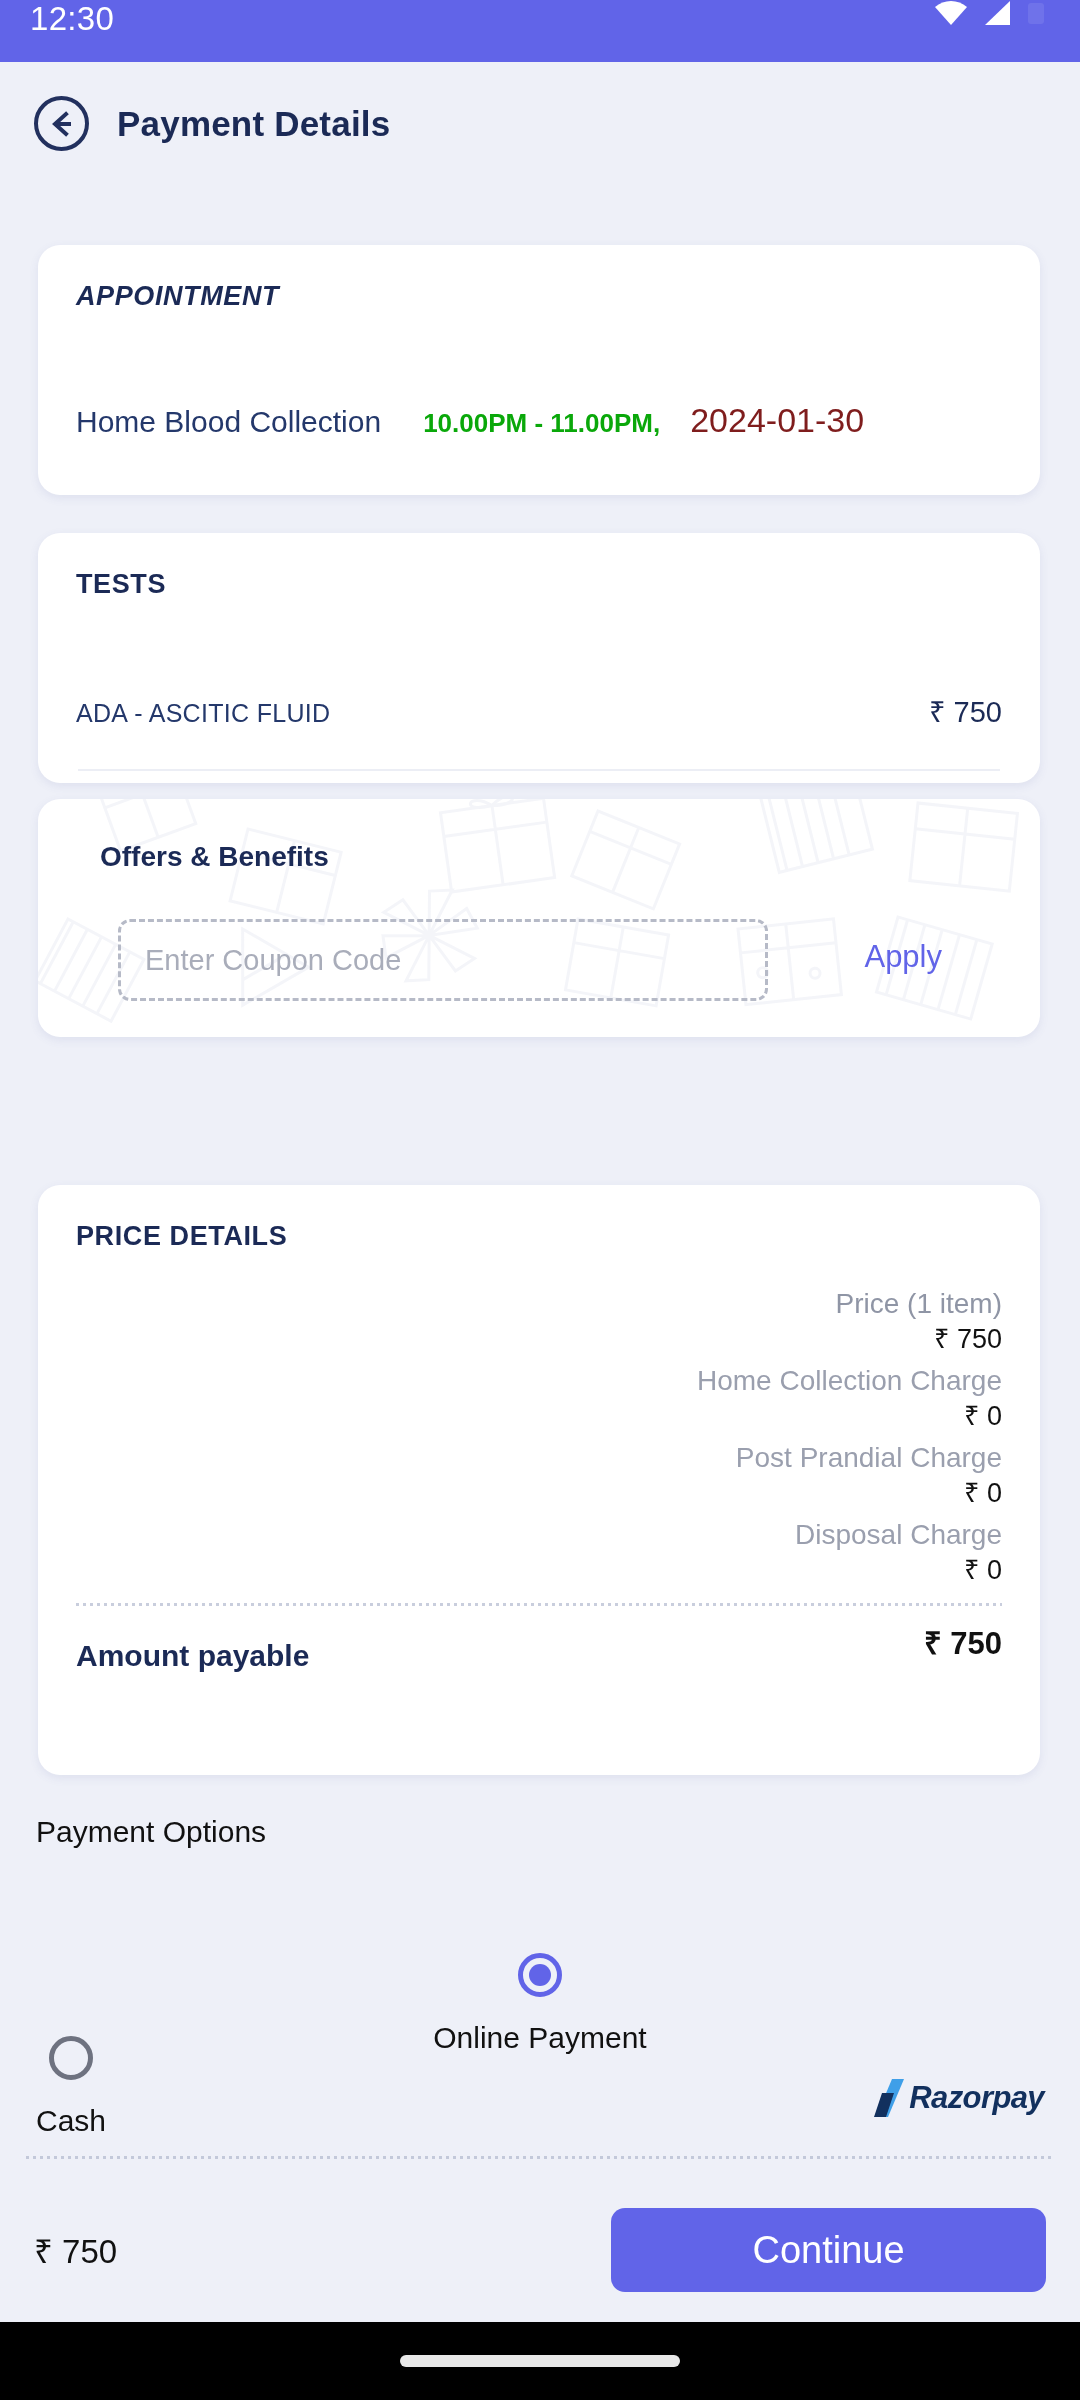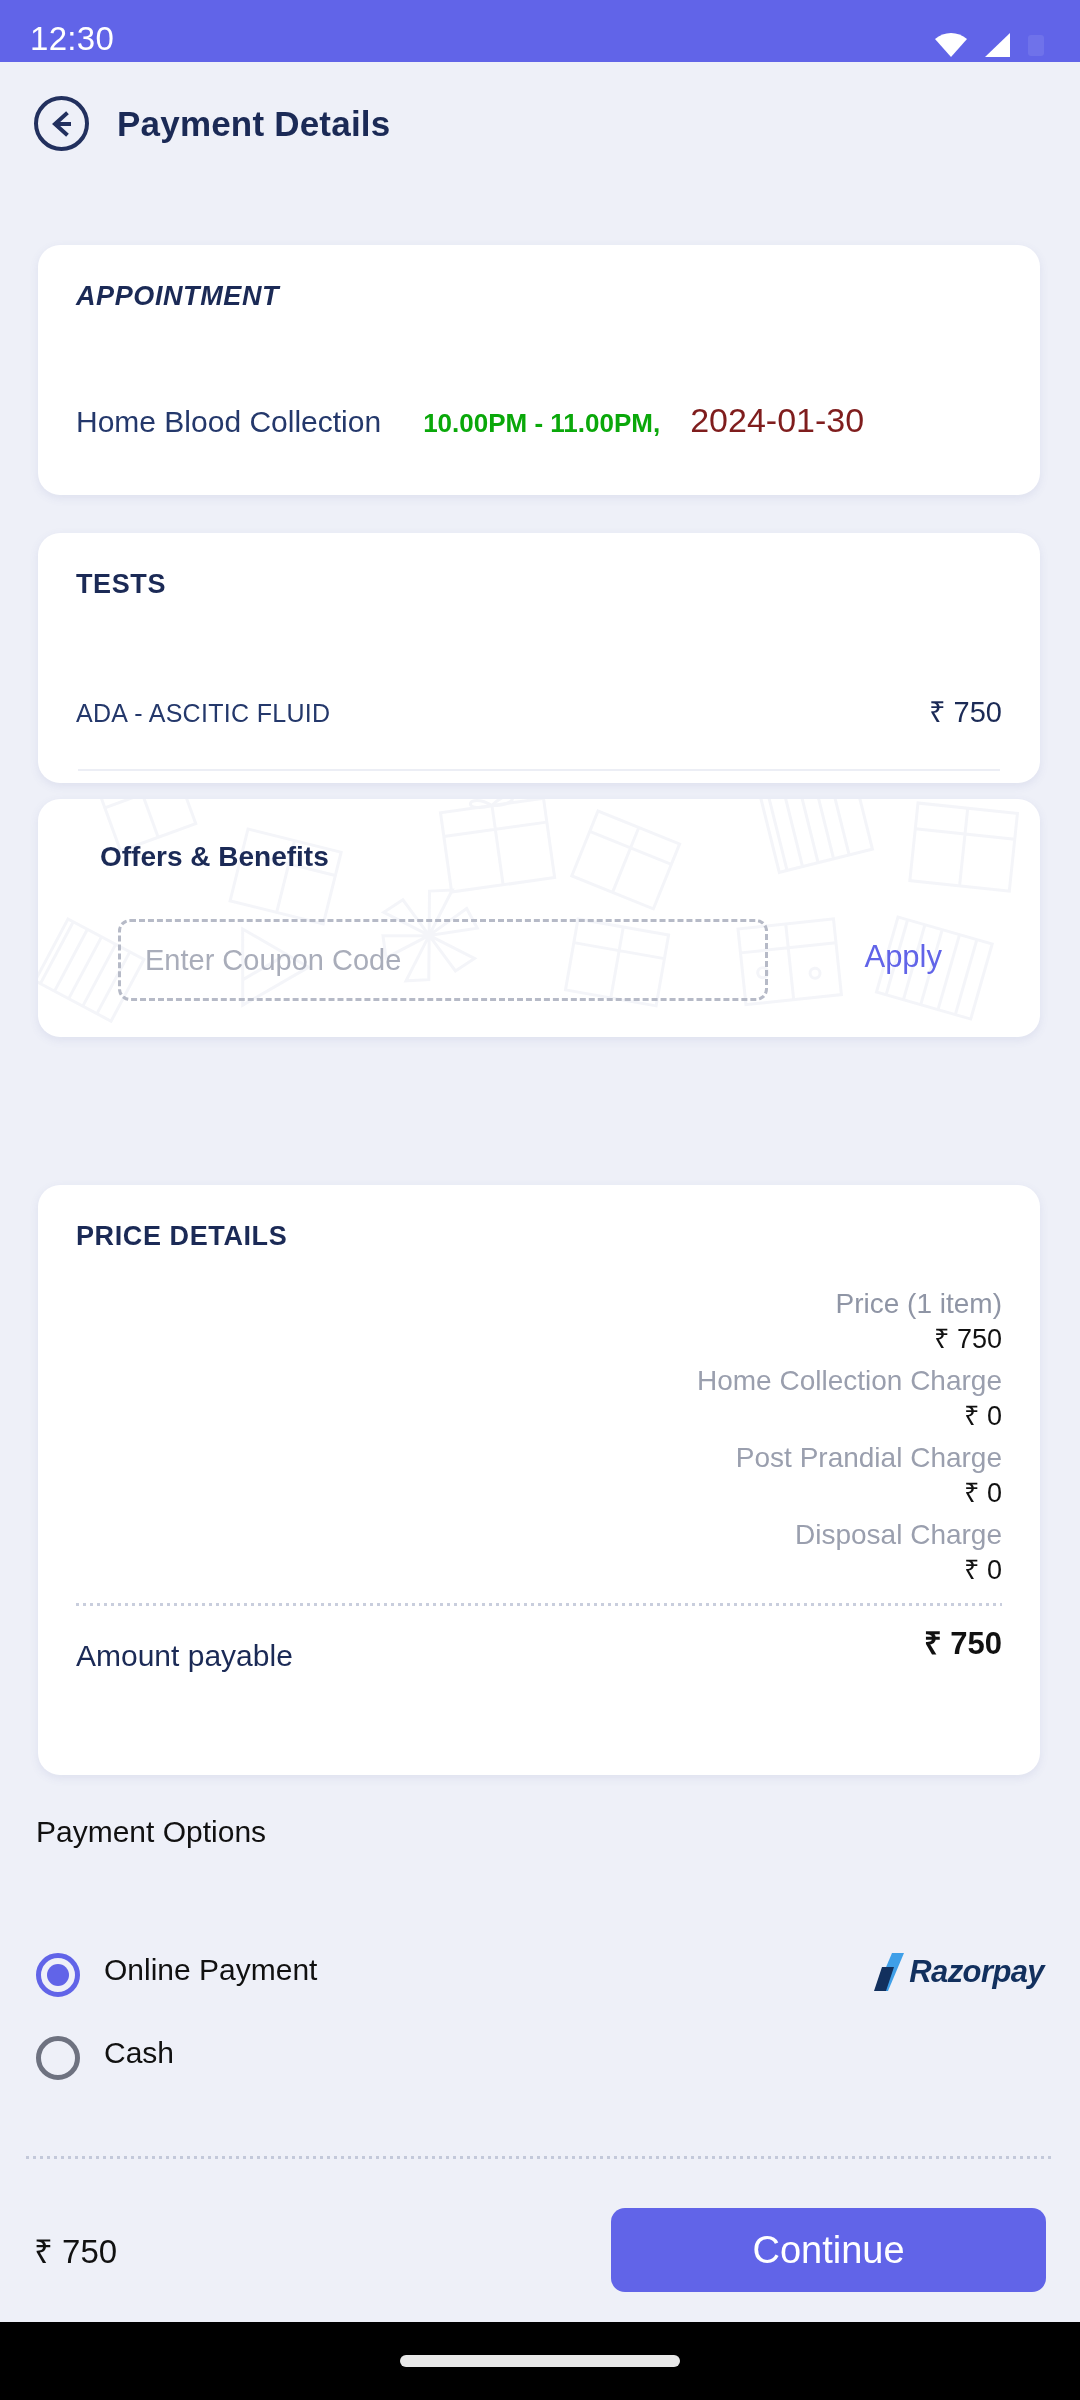--- a/index.html
+++ b/index.html
@@ -7,21 +7,21 @@
     width:1080px; height:2400px;
     background:#eef0f8;
     font-family:"Liberation Sans", sans-serif;
     overflow:hidden;
   }
   .screen { position:relative; width:1080px; height:2400px; background:#eef0f8; }
 
   
   .statusbar {
     height:62px; background:#6164e8;
-    display:flex; align-items:flex-end; justify-content:space-between;
+    display:flex; align-items:flex-start; justify-content:space-between;
     padding:0 34px 4px 30px;
   }
   .status-time { color:#fff; font-size:33px; letter-spacing:.3px; }
   .status-icons { display:flex; align-items:center; gap:14px; }
 
   
   .header { display:flex; align-items:center; padding:34px 0 0 34px; gap:28px; }
   .back-btn {
     width:55px; height:55px; border-radius:50%;
     border:4px solid #22305e;
@@ -94,26 +94,26 @@
   .price-value { font-size:27px; color:#111; line-height:1; position:relative; top:-14px; }
   .price-row.first .price-label { color:#8f95a5; }
   .dotted-divider {
     position:absolute; left:38px; right:38px; top:418px; height:3px;
     background-image:repeating-linear-gradient(to right,#c9cedd 0 3px,transparent 3px 7px);
   }
   .total-row {
     position:absolute; left:38px; right:38px; top:455px;
     display:flex; justify-content:space-between; align-items:flex-end;
   }
-  .total-label { font-size:30px; color:#1b2a56; font-weight:normal; line-height:1; }
+  .total-label { font-size:30px; color:#1b2a56; font-weight:bold; line-height:1; }
   .total-value { font-size:31px; color:#111; font-weight:bold; line-height:1; position:relative; top:-12px; }
 
   
   .pay-options-title { position:absolute; left:36px; top:1815px; font-size:30px; color:#111; }
-  .pay-option { position:absolute; left:36px; display:flex; align-items:flex-start; gap:24px; }
+  .pay-option { position:absolute; left:36px; display:flex; align-items:center; gap:24px;flex-direction:column; }
   #option-online { top:1953px; width:1008px; }
   #option-cash { top:2036px; }
   .radio-outer {
     width:44px; height:44px; border-radius:50%;
     border:5px solid #6164e8;
     display:flex; align-items:center; justify-content:center;
     flex:none;
   }
   .radio-outer.off { border-color:#6e7280; }
   .radio-inner { width:22px; height:22px; border-radius:50%; background:#6164e8; }

